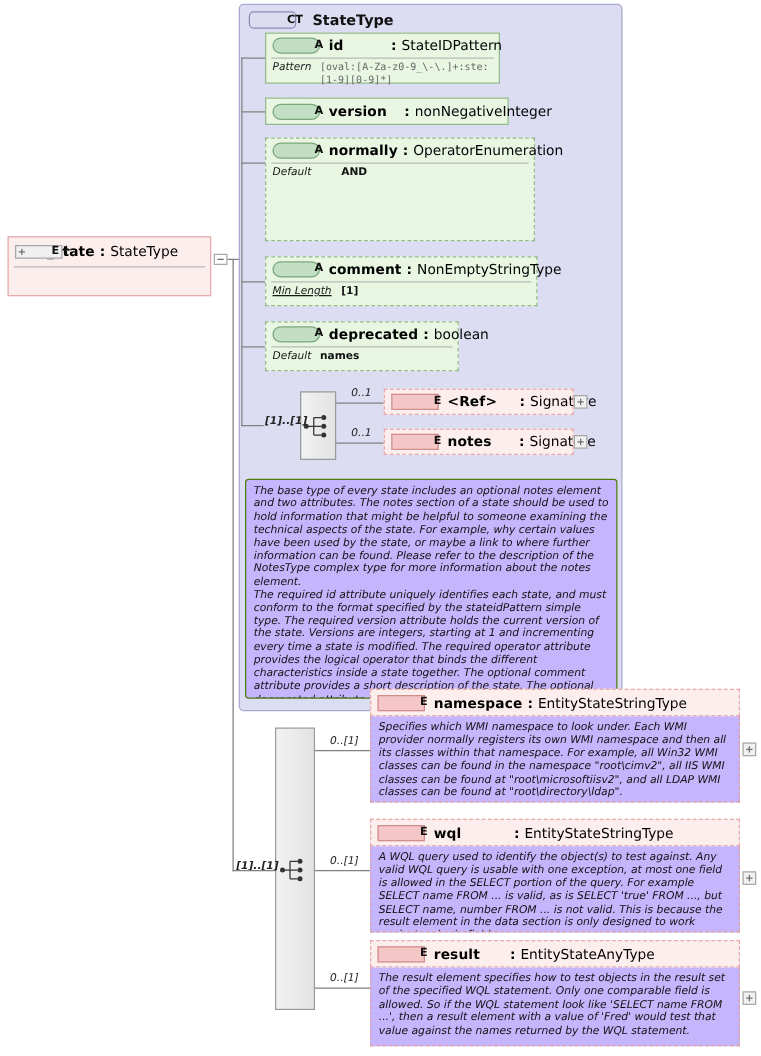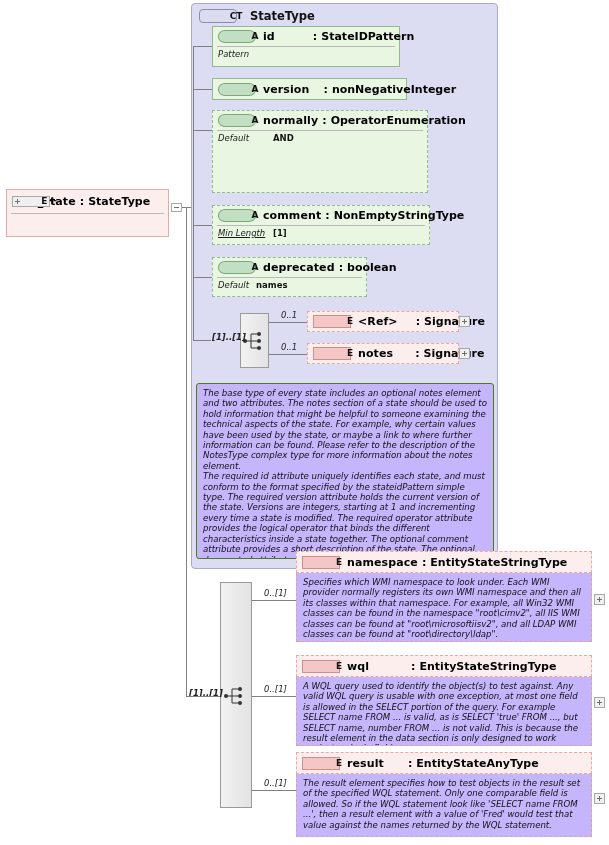--- a/index.html
+++ b/index.html
@@ -26,21 +26,21 @@
   .el-head {
     display: flex; align-items: center;
     padding: 3px 6px 3px 5px;
     white-space: nowrap;
   }
   .el-name {
     font-weight: bold; font-size: 11px; color: #000;
     letter-spacing: .1px;
   }
   .el-sep { font-weight: bold; font-size: 11px; color:#000; }
-  .el-type { font-weight: bold; font-size: 11px; color:#000; }
+  .el-type { font-weight: normal; font-size: 11px; color:#000; }
 
   .tag {
     display:inline-flex; align-items:center; justify-content:center;
     width: 17px; height: 13px; margin-right: 7px;
     font-size: 9px; font-weight: bold; line-height: 1;
     box-sizing: border-box;
     padding-left: 36px;
   }
   .tag-E { background:#f5c6c6; border:1px solid #cf8d8d; color:#111; }
   .tag-E.plus { width: 27px; }
@@ -155,20 +155,21 @@
     <div class="at-head">
       <span class="tag tag-A">A</span>
       <span class="el-name">id</span>
       <span class="el-sep" style="margin-left:38px; margin-right:4px;">:</span>
       <span class="el-type">StateIDPattern</span>
     </div>
     <div class="rule"></div>
     <div class="props">
       <div class="prow">
         <span class="plabel" style="min-width:38px;">Pattern</span>
+        <span class="pval mono">[oval:[A-Za-z0-9_\-\.]+:ste:[1-9][0-9]*]</span>
       </div>
     </div>
   </div>
 
   <div class="box at-box solid" style="left:212px; top:78px; width:195px; height:22px;">
     <div class="at-head" style="padding-top:4px;">
       <span class="tag tag-A">A</span>
       <span class="el-name">version</span>
       <span class="el-sep" style="margin-left:14px; margin-right:4px;">:</span>
       <span class="el-type">nonNegativeInteger</span>

